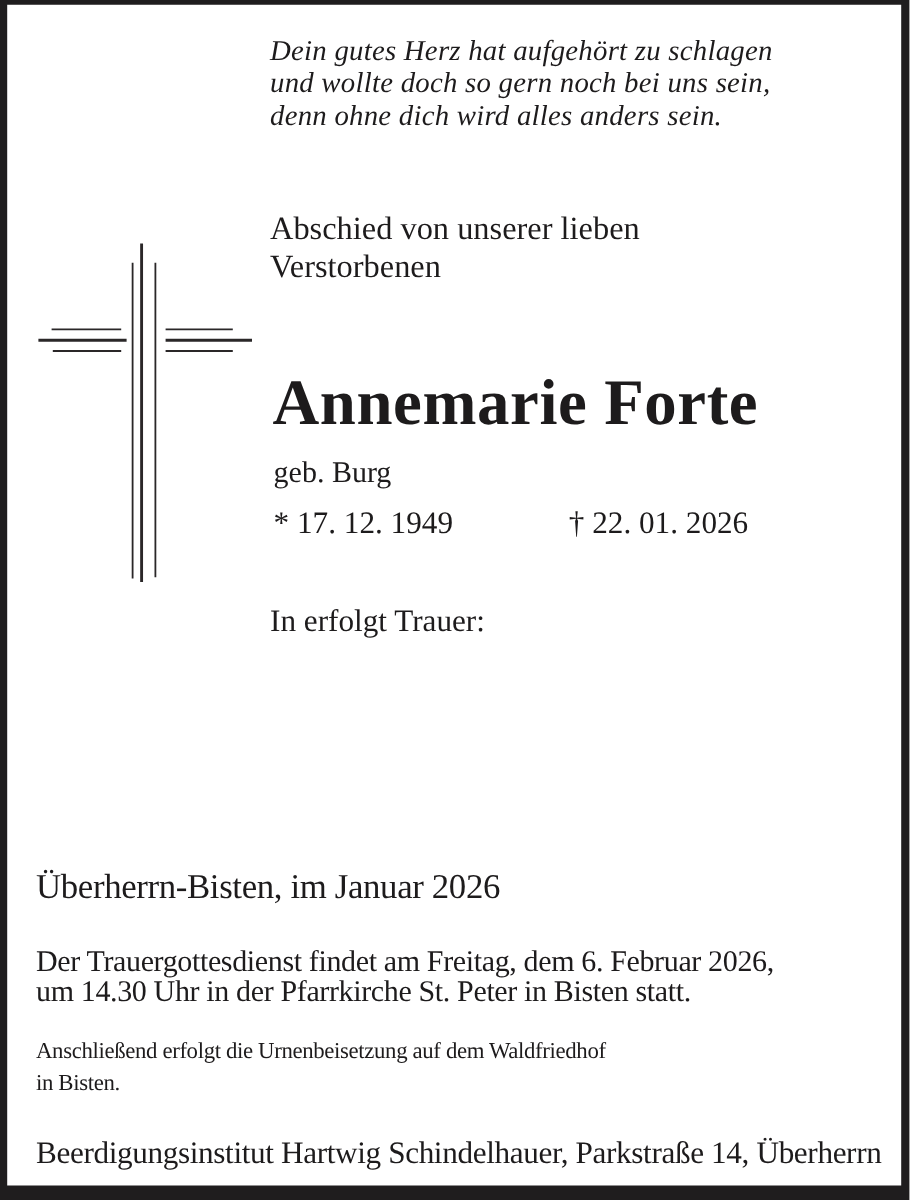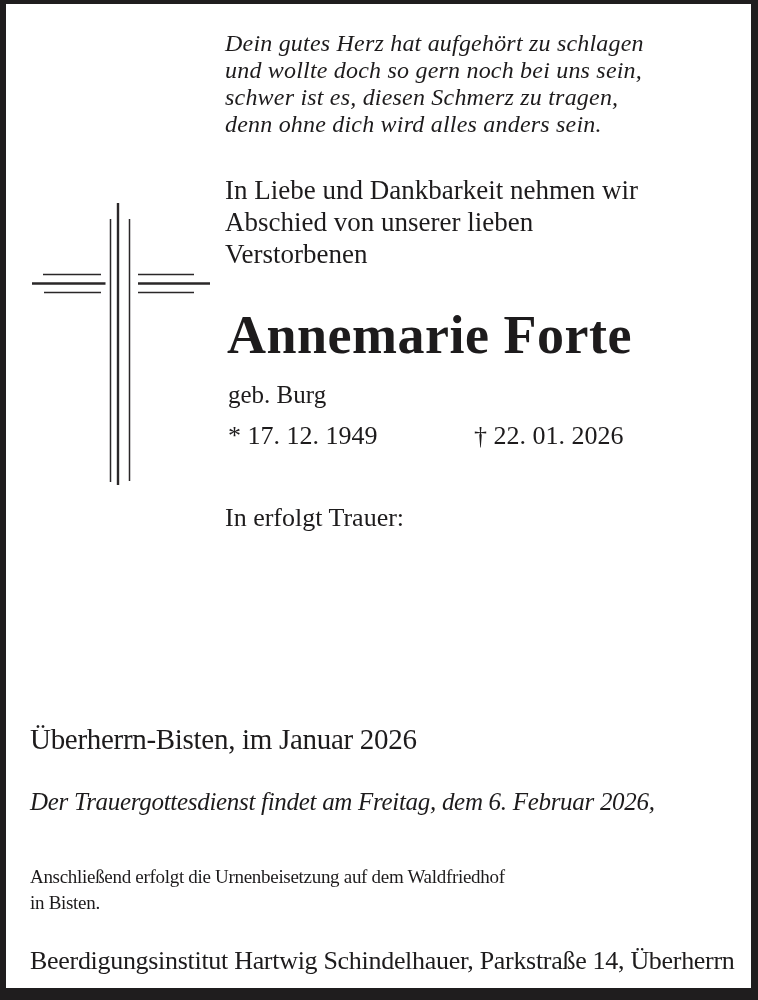--- a/index.html
+++ b/index.html
@@ -40,38 +40,36 @@
     white-space: nowrap;
   }
   .maiden { left: 222px; top: 377px; font-size: 25px; }
   .dates { left: 222px; top: 417px; width: 480px; height: 34px; font-size: 26px; }
   .dates .death { position: absolute; left: 246px; top: 0; }
   .mourning { left: 219px; top: 498px; font-size: 26px; line-height: 32px; }
   .mourning .names { font-style: italic; letter-spacing: 0.2px; }
 
   .bottom { letter-spacing: -0.3px; }
   .place-date { left: 24px; top: 719px; font-size: 29px; }
-  .service { left: 24px; top: 785px; font-size: 25px; line-height: 25px; font-style: italic; }
+  .service { left: 24px; top: 785px; font-size: 25px; line-height: 25px; }
   .burial  { left: 24px; top: 860px; font-size: 19px; line-height: 26px; }
   .funeral-home { left: 24px; top: 942px; font-size: 26px; }
 </style>
 </head>
 <body>
 
 <div class="page">
 
   <div class="abs poem">
     <div class="line">Dein gutes Herz hat aufgehört zu schlagen</div>
     <div class="line">und wollte doch so gern noch bei uns sein,</div>
-    <div class="line">schwer ist es, diesen Schmerz zu tragen,</div>
     <div class="line">denn ohne dich wird alles anders sein.</div>
   </div>
 
   <div class="abs intro">
-    <div class="line">In Liebe und Dankbarkeit nehmen wir</div>
     <div class="line">Abschied von unserer lieben</div>
     <div class="line">Verstorbenen</div>
   </div>
 
   <div class="abs cross-wrap">
     <svg width="196" height="302" viewBox="0 0 196 302" xmlns="http://www.w3.org/2000/svg">
       <g stroke="#2a2728" fill="none">
 
         <line x1="98" y1="10" x2="98" y2="292" stroke-width="2.4"></line>
         <line x1="90.5" y1="26" x2="90.5" y2="289" stroke-width="1.5"></line>
@@ -98,20 +96,21 @@
   </div>
 
   <div class="abs mourning">
     <div class="line">In erfolgt Trauer:</div>
   </div>
 
   <div class="abs bottom place-date">Überherrn-Bisten, im Januar 2026</div>
 
   <div class="abs bottom service">
     <div class="line">Der Trauergottesdienst findet am Freitag, dem 6. Februar 2026,</div>
+    <div class="line">um 14.30 Uhr in der Pfarrkirche St. Peter in Bisten statt.</div>
   </div>
 
   <div class="abs bottom burial">
     <div class="line">Anschließend erfolgt die Urnenbeisetzung auf dem Waldfriedhof</div>
     <div class="line">in Bisten.</div>
   </div>
 
   <div class="abs bottom funeral-home">Beerdigungsinstitut Hartwig Schindelhauer, Parkstraße 14, Überherrn</div>
 
 </div>

